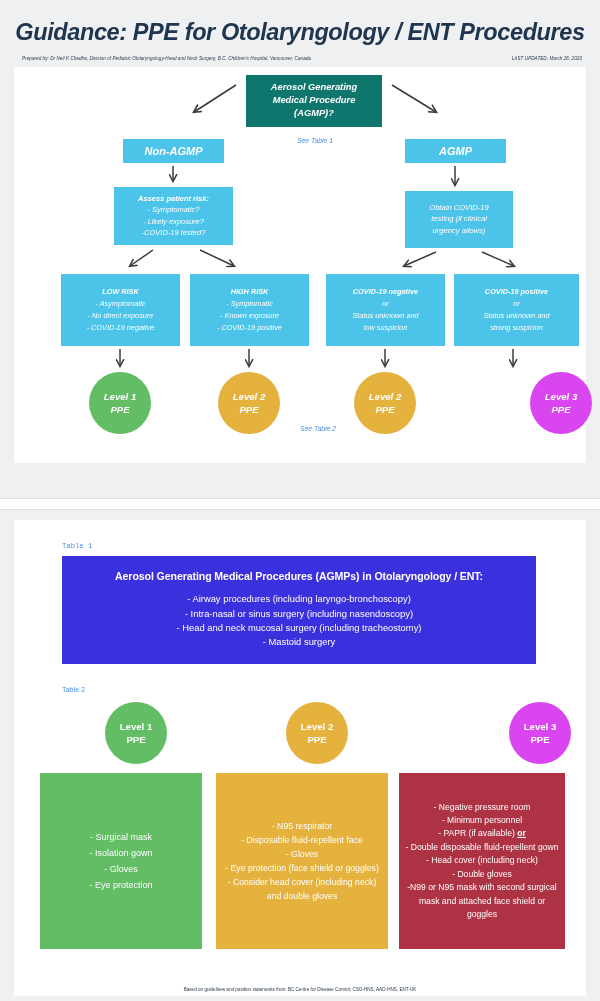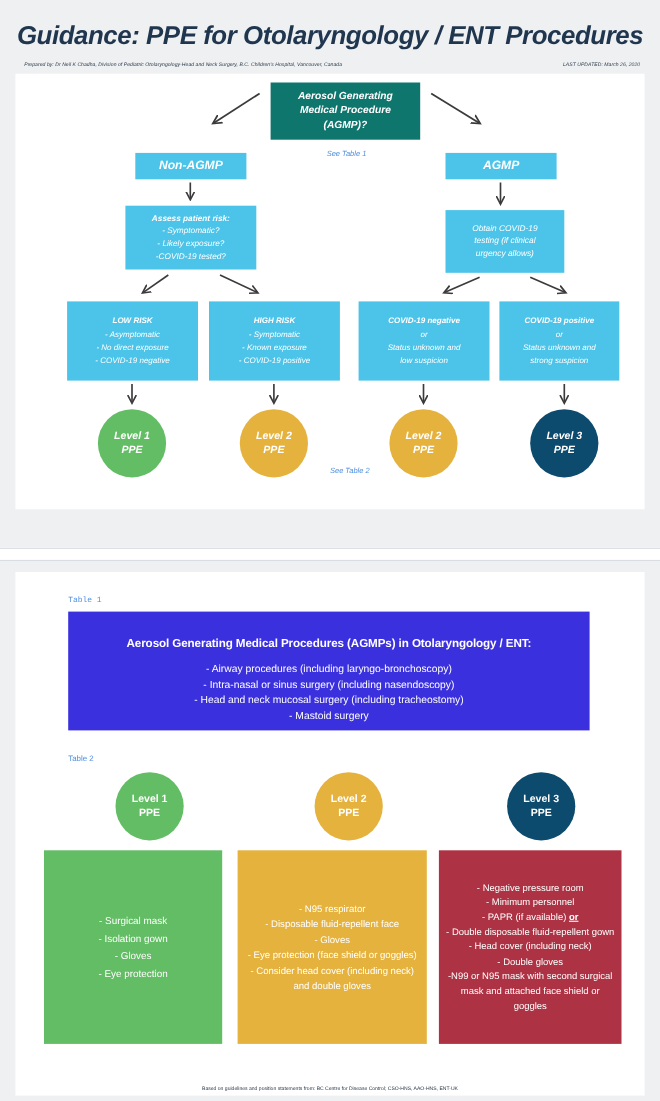--- a/index.html
+++ b/index.html
@@ -66,54 +66,54 @@
   .node .hd{font-weight:bold;}
 
   .n-agmpq{left:232px;top:8px;width:136px;height:52px;font-size:9.3px;line-height:1.42;font-weight:bold;}
   .n-nonagmp{left:109px;top:72px;width:101px;height:24px;font-size:11px;font-weight:bold;}
   .n-agmp{left:391px;top:72px;width:101px;height:24px;font-size:11px;font-weight:bold;}
   .n-assess{left:100px;top:120px;width:119px;height:58px;font-size:7.5px;line-height:1.52;}
   .n-obtain{left:391px;top:124px;width:108px;height:57px;font-size:7.6px;line-height:1.55;}
   .n-low{left:47px;top:207px;width:119px;height:72px;font-size:7.3px;line-height:1.62;}
   .n-high{left:176px;top:207px;width:119px;height:72px;font-size:7.3px;line-height:1.62;}
   .n-neg{left:312px;top:207px;width:119px;height:72px;font-size:7.3px;line-height:1.62;}
-  .n-pos{left:440px;top:207px;width:109px;height:72px;font-size:7.3px;line-height:1.62;}
+  .n-pos{left:440px;top:207px;width:125px;height:72px;font-size:7.3px;line-height:1.62;}
 
   .see1{position:absolute;left:258px;top:70px;width:86px;text-align:center;
         font-size:6.8px;color:#4e8fe0;}
   .see2{position:absolute;left:268px;top:358px;width:72px;text-align:center;
         font-size:6.8px;color:#4e8fe0;}
 
   
   .circle{
     position:absolute;border-radius:50%;
     display:flex;flex-direction:column;justify-content:center;align-items:center;
     color:#fff;font-weight:bold;text-align:center;
   }
   .c-green{background:#62bd64;}
   .c-amber{background:#e5b23e;}
-  .c-red{background:#0c4a6e;}
+  .c-red{background:#d946ef;margin-left:48px;}
   .flow-circle{width:62px;height:62px;top:305px;font-size:9.6px;line-height:1.38;}
   .fc1{left:75px;}
   .fc2{left:204px;}
   .fc3{left:340px;}
   .fc4{left:468px;}
 
   
   .arrows{position:absolute;left:0;top:0;width:100%;height:100%;pointer-events:none;}
 
   
   .tbl-label{font-size:7.2px;color:#4e8fe0;position:absolute;}
   .t1-label{left:48px;top:22px;font-family:Liberation Mono, monospace;}
   .t2-label{left:48px;top:165px;}
 
   .table1{
     position:absolute;left:48px;top:36px;width:474px;height:108px;
     background:#3b30dd;color:#fff;text-align:center;
-    display:flex;flex-direction:column;justify-content:flex-end;align-items:center;
+    display:flex;flex-direction:column;justify-content:center;align-items:center;
     box-sizing:border-box;padding:6px 8px;
   }
   .table1 .t1-head{font-size:10.6px;font-weight:bold;margin-bottom:10px;letter-spacing:-0.1px;}
   .table1 .t1-item{font-size:9.4px;line-height:1.52;}
 
   .lvl-circle{width:62px;height:62px;top:182px;font-size:9.6px;line-height:1.38;}
   .lc1{left:91px;}
   .lc2{left:272px;}
   .lc3{left:447px;}
 

